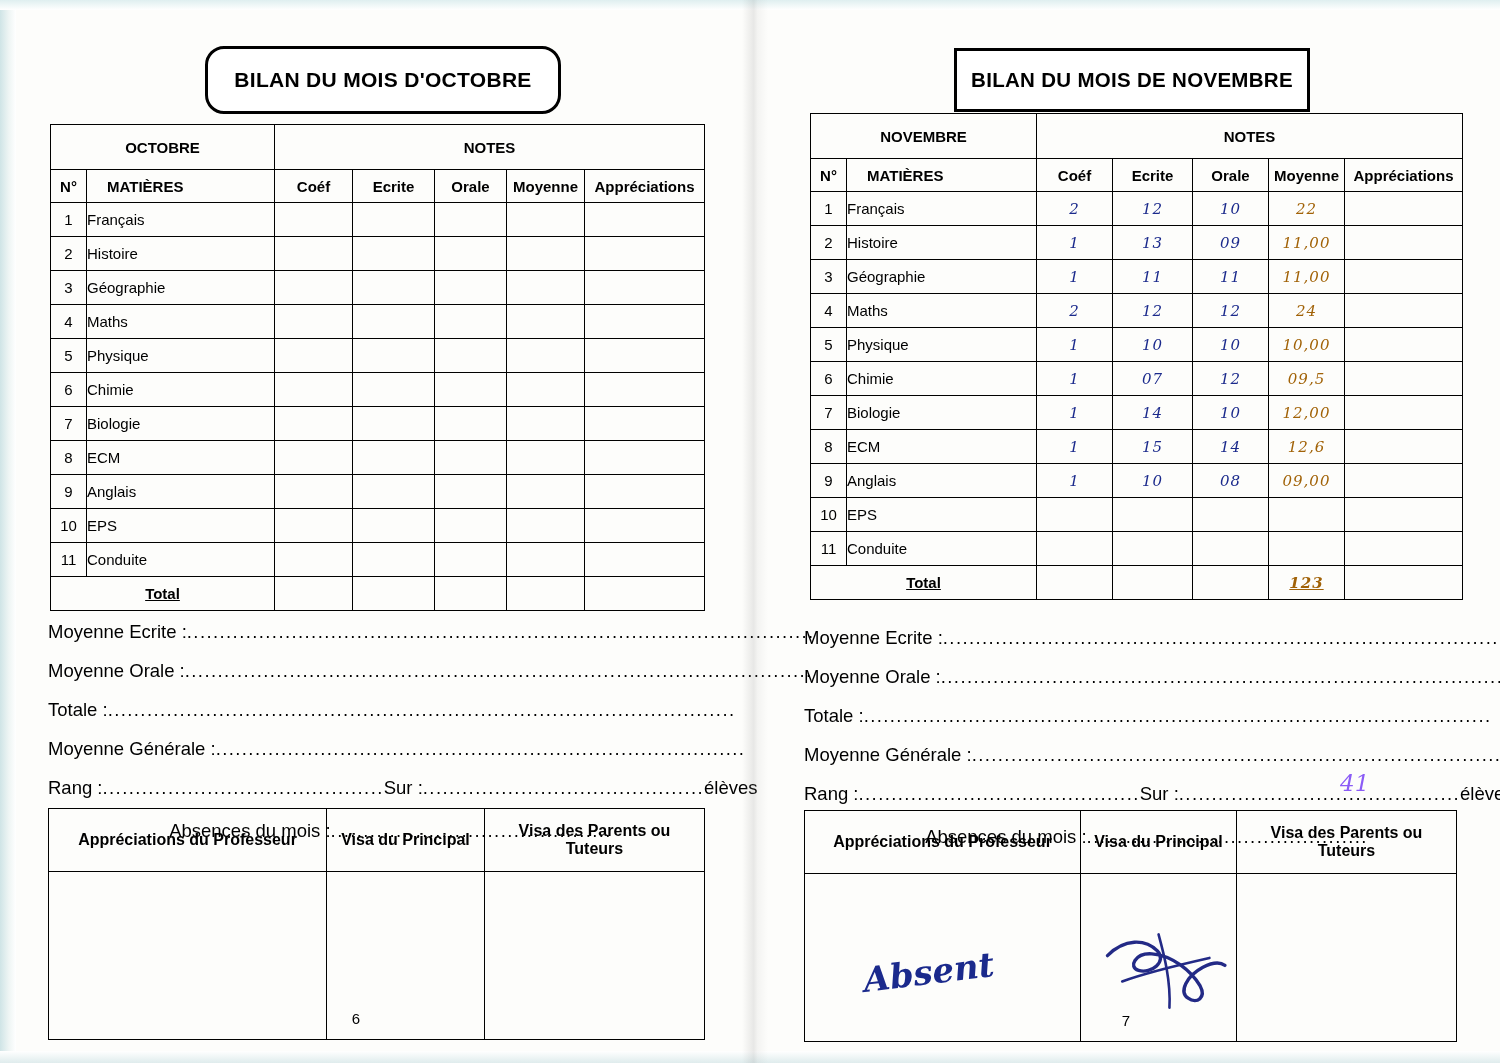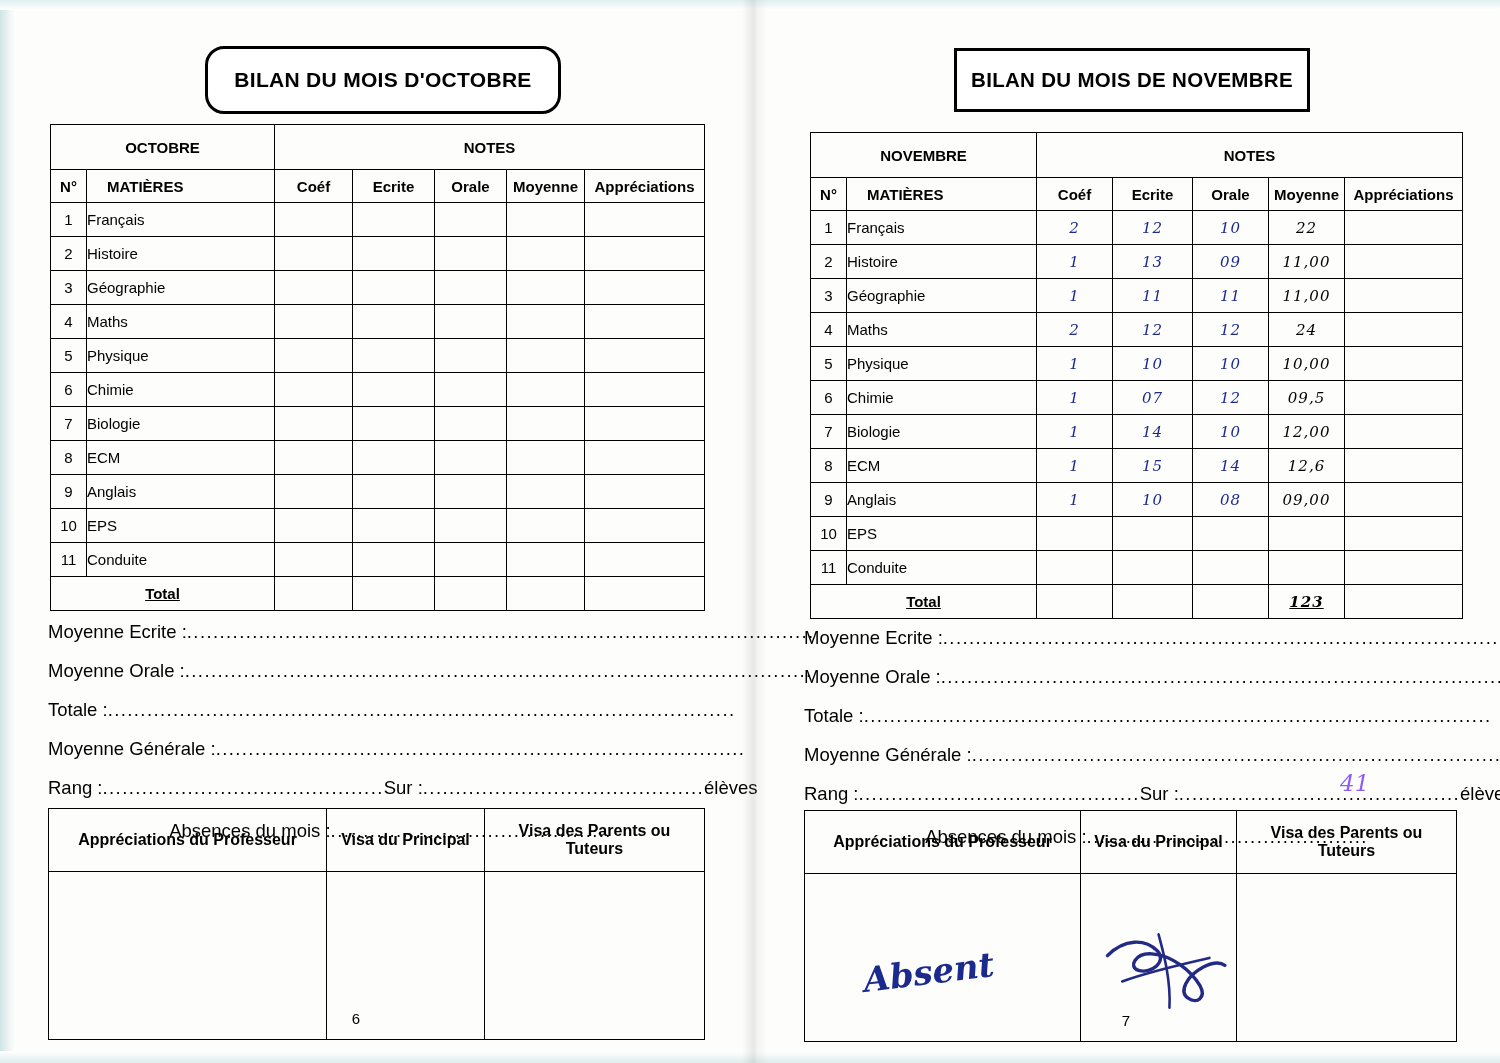--- a/index.html
+++ b/index.html
@@ -78,21 +78,21 @@
     font-size: 20.5px;
   }
 
   table.grades {
     position: absolute;
     border-collapse: collapse;
     background: transparent;
     table-layout: fixed;
   }
   .left table.grades  { left: 50px; top: 124px; width: 654px; padding-left: 46px; }
-  .right table.grades { left: 58px; top: 132px; width: 652px; }
+  .right table.grades { left: 58px; top: 113px; width: 652px; }
 
   table.grades td, table.grades th {
     border: 1.6px solid #000;
     padding: 0;
     font-size: 15px;
     height: 33px;
     vertical-align: middle;
   }
   .hdr-month {
     font-weight: bold;
@@ -121,21 +121,21 @@
   .total-label { text-align: center; font-weight: bold; }
 
   .hand {
     font-family: "DejaVu Serif", serif;
     font-style: italic;
     font-size: 21px;
     color: #1b2a8c;
     letter-spacing: 1px;
   }
   .hand.red {
-    color: #000000;
+    color: #a16207;
   }
 
   .lines {
     position: absolute;
     font-size: 18.5px;
     line-height: 39px;
     white-space: nowrap;
   }
   .left .lines  { left: 48px; top: 612px; width: 660px; }
   .right .lines { left: 52px; top: 618px; width: 660px; }

